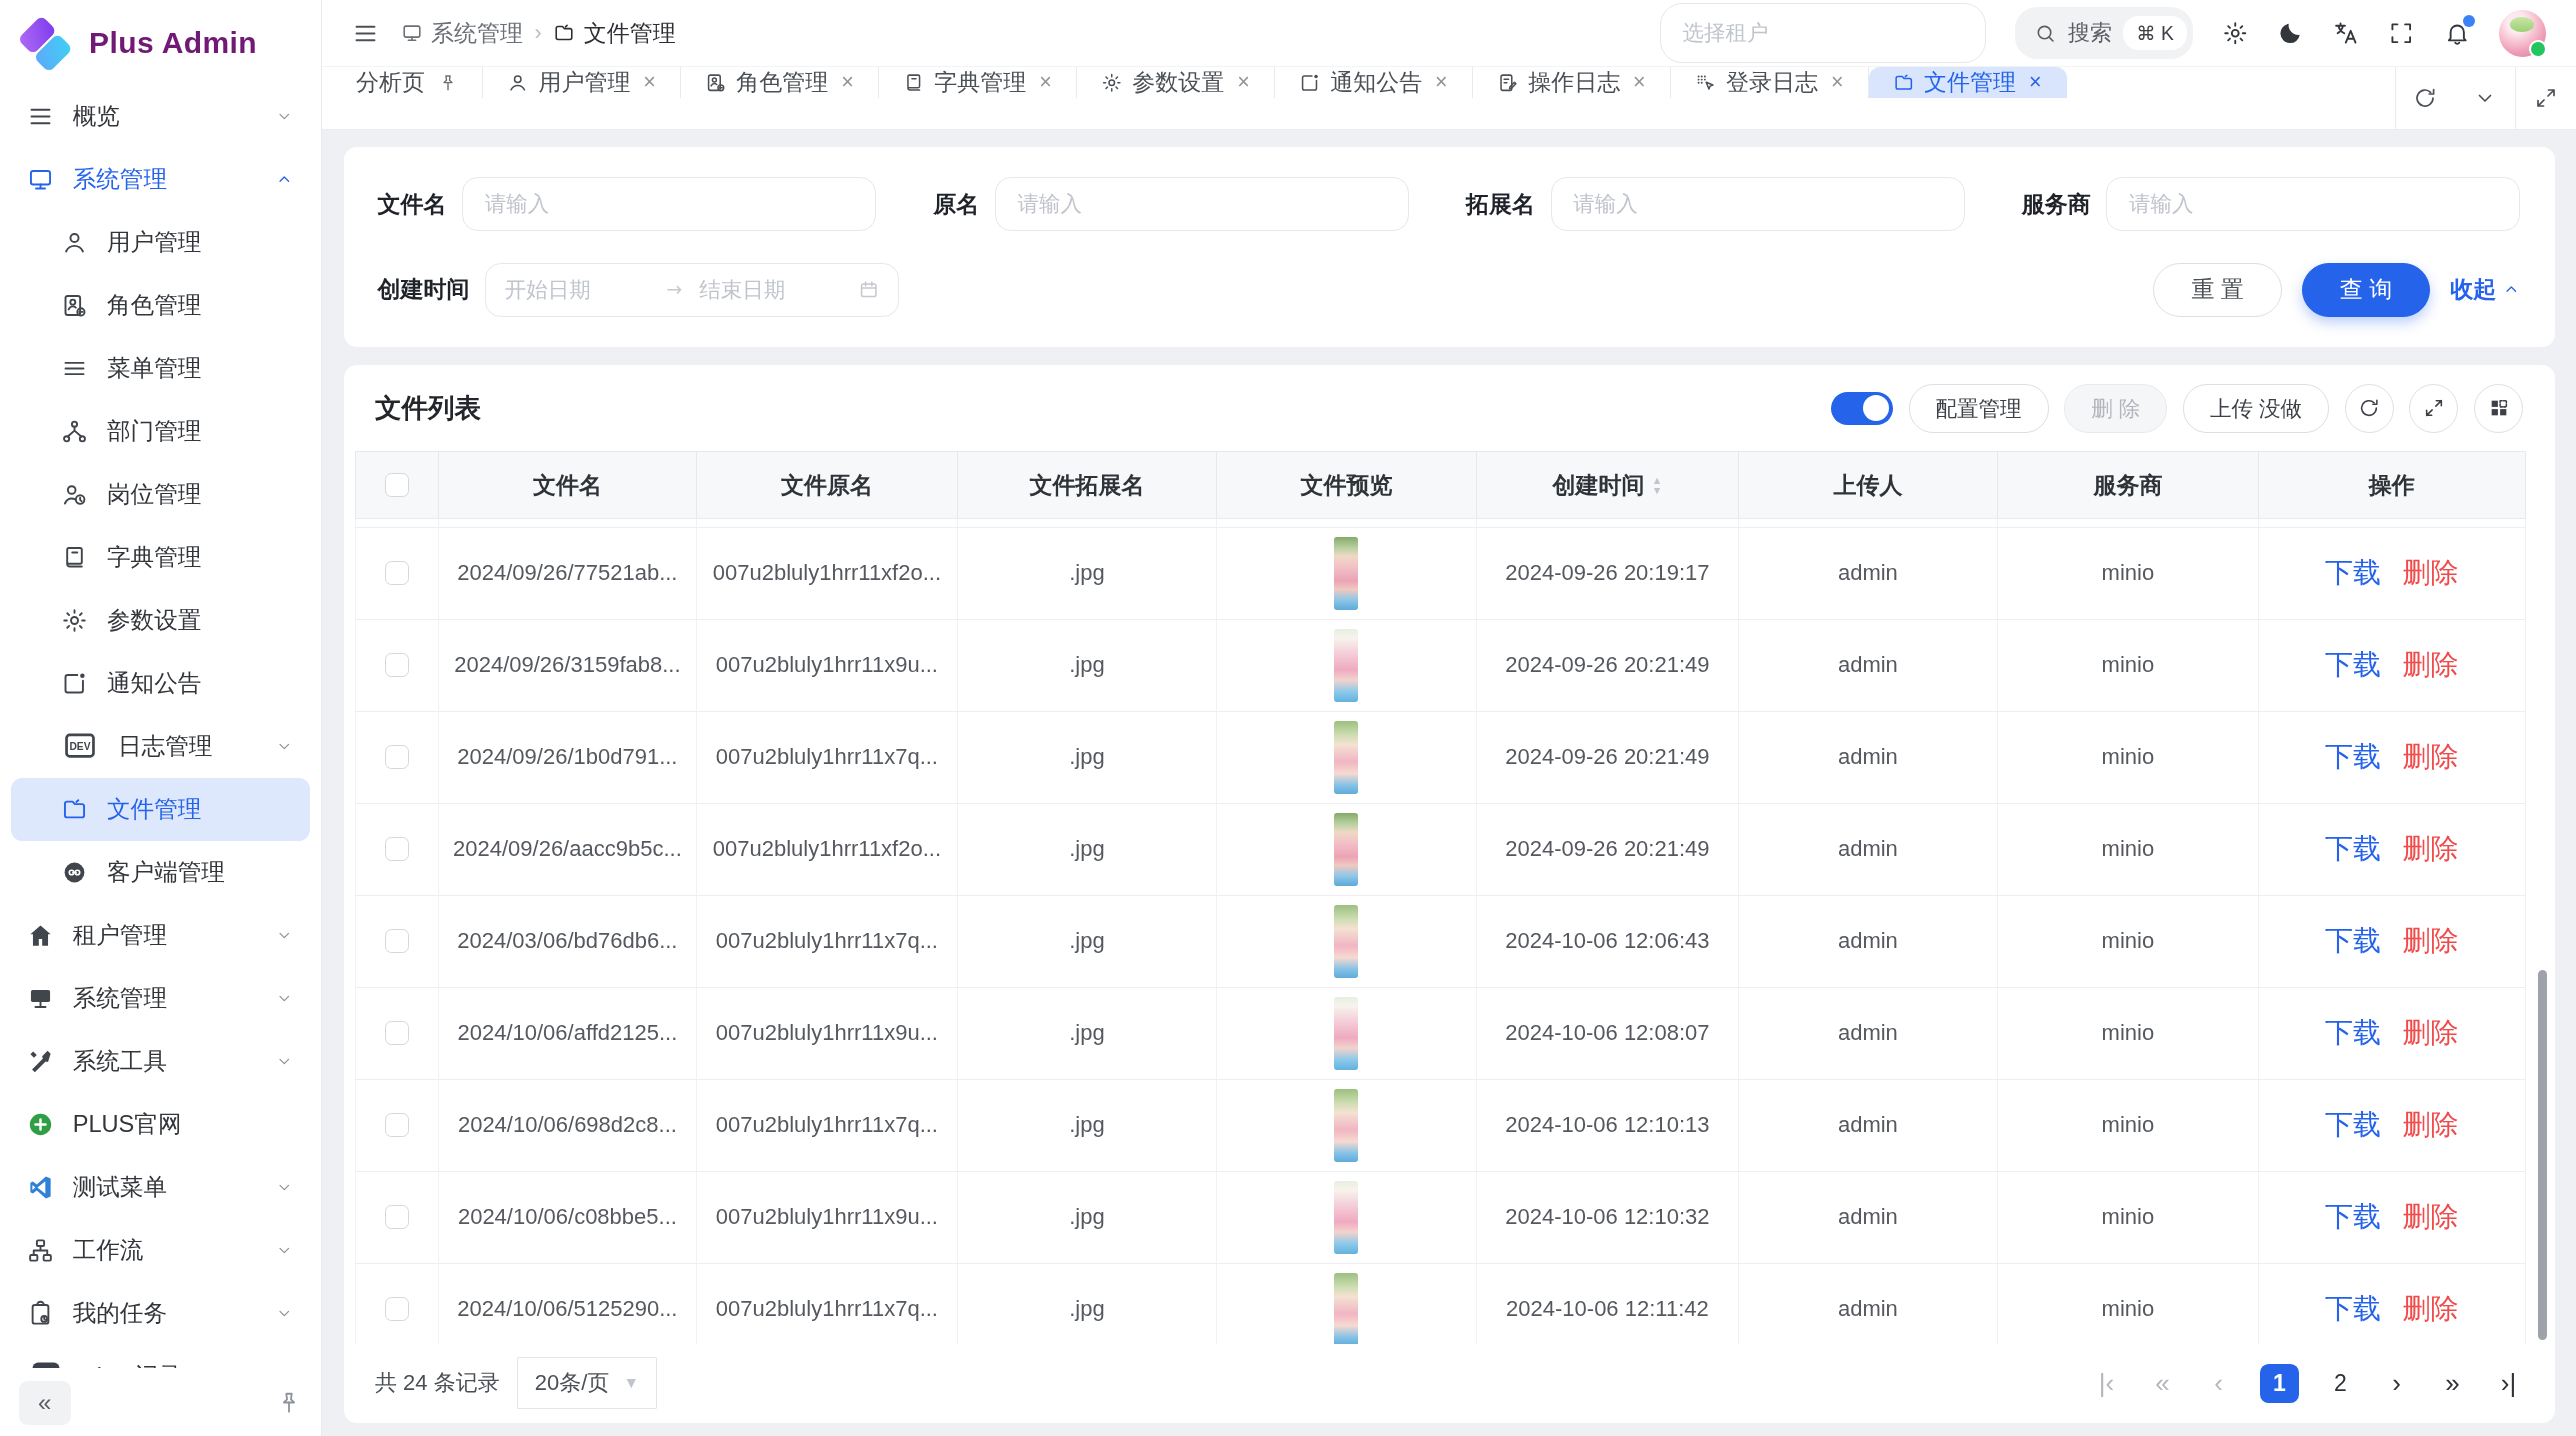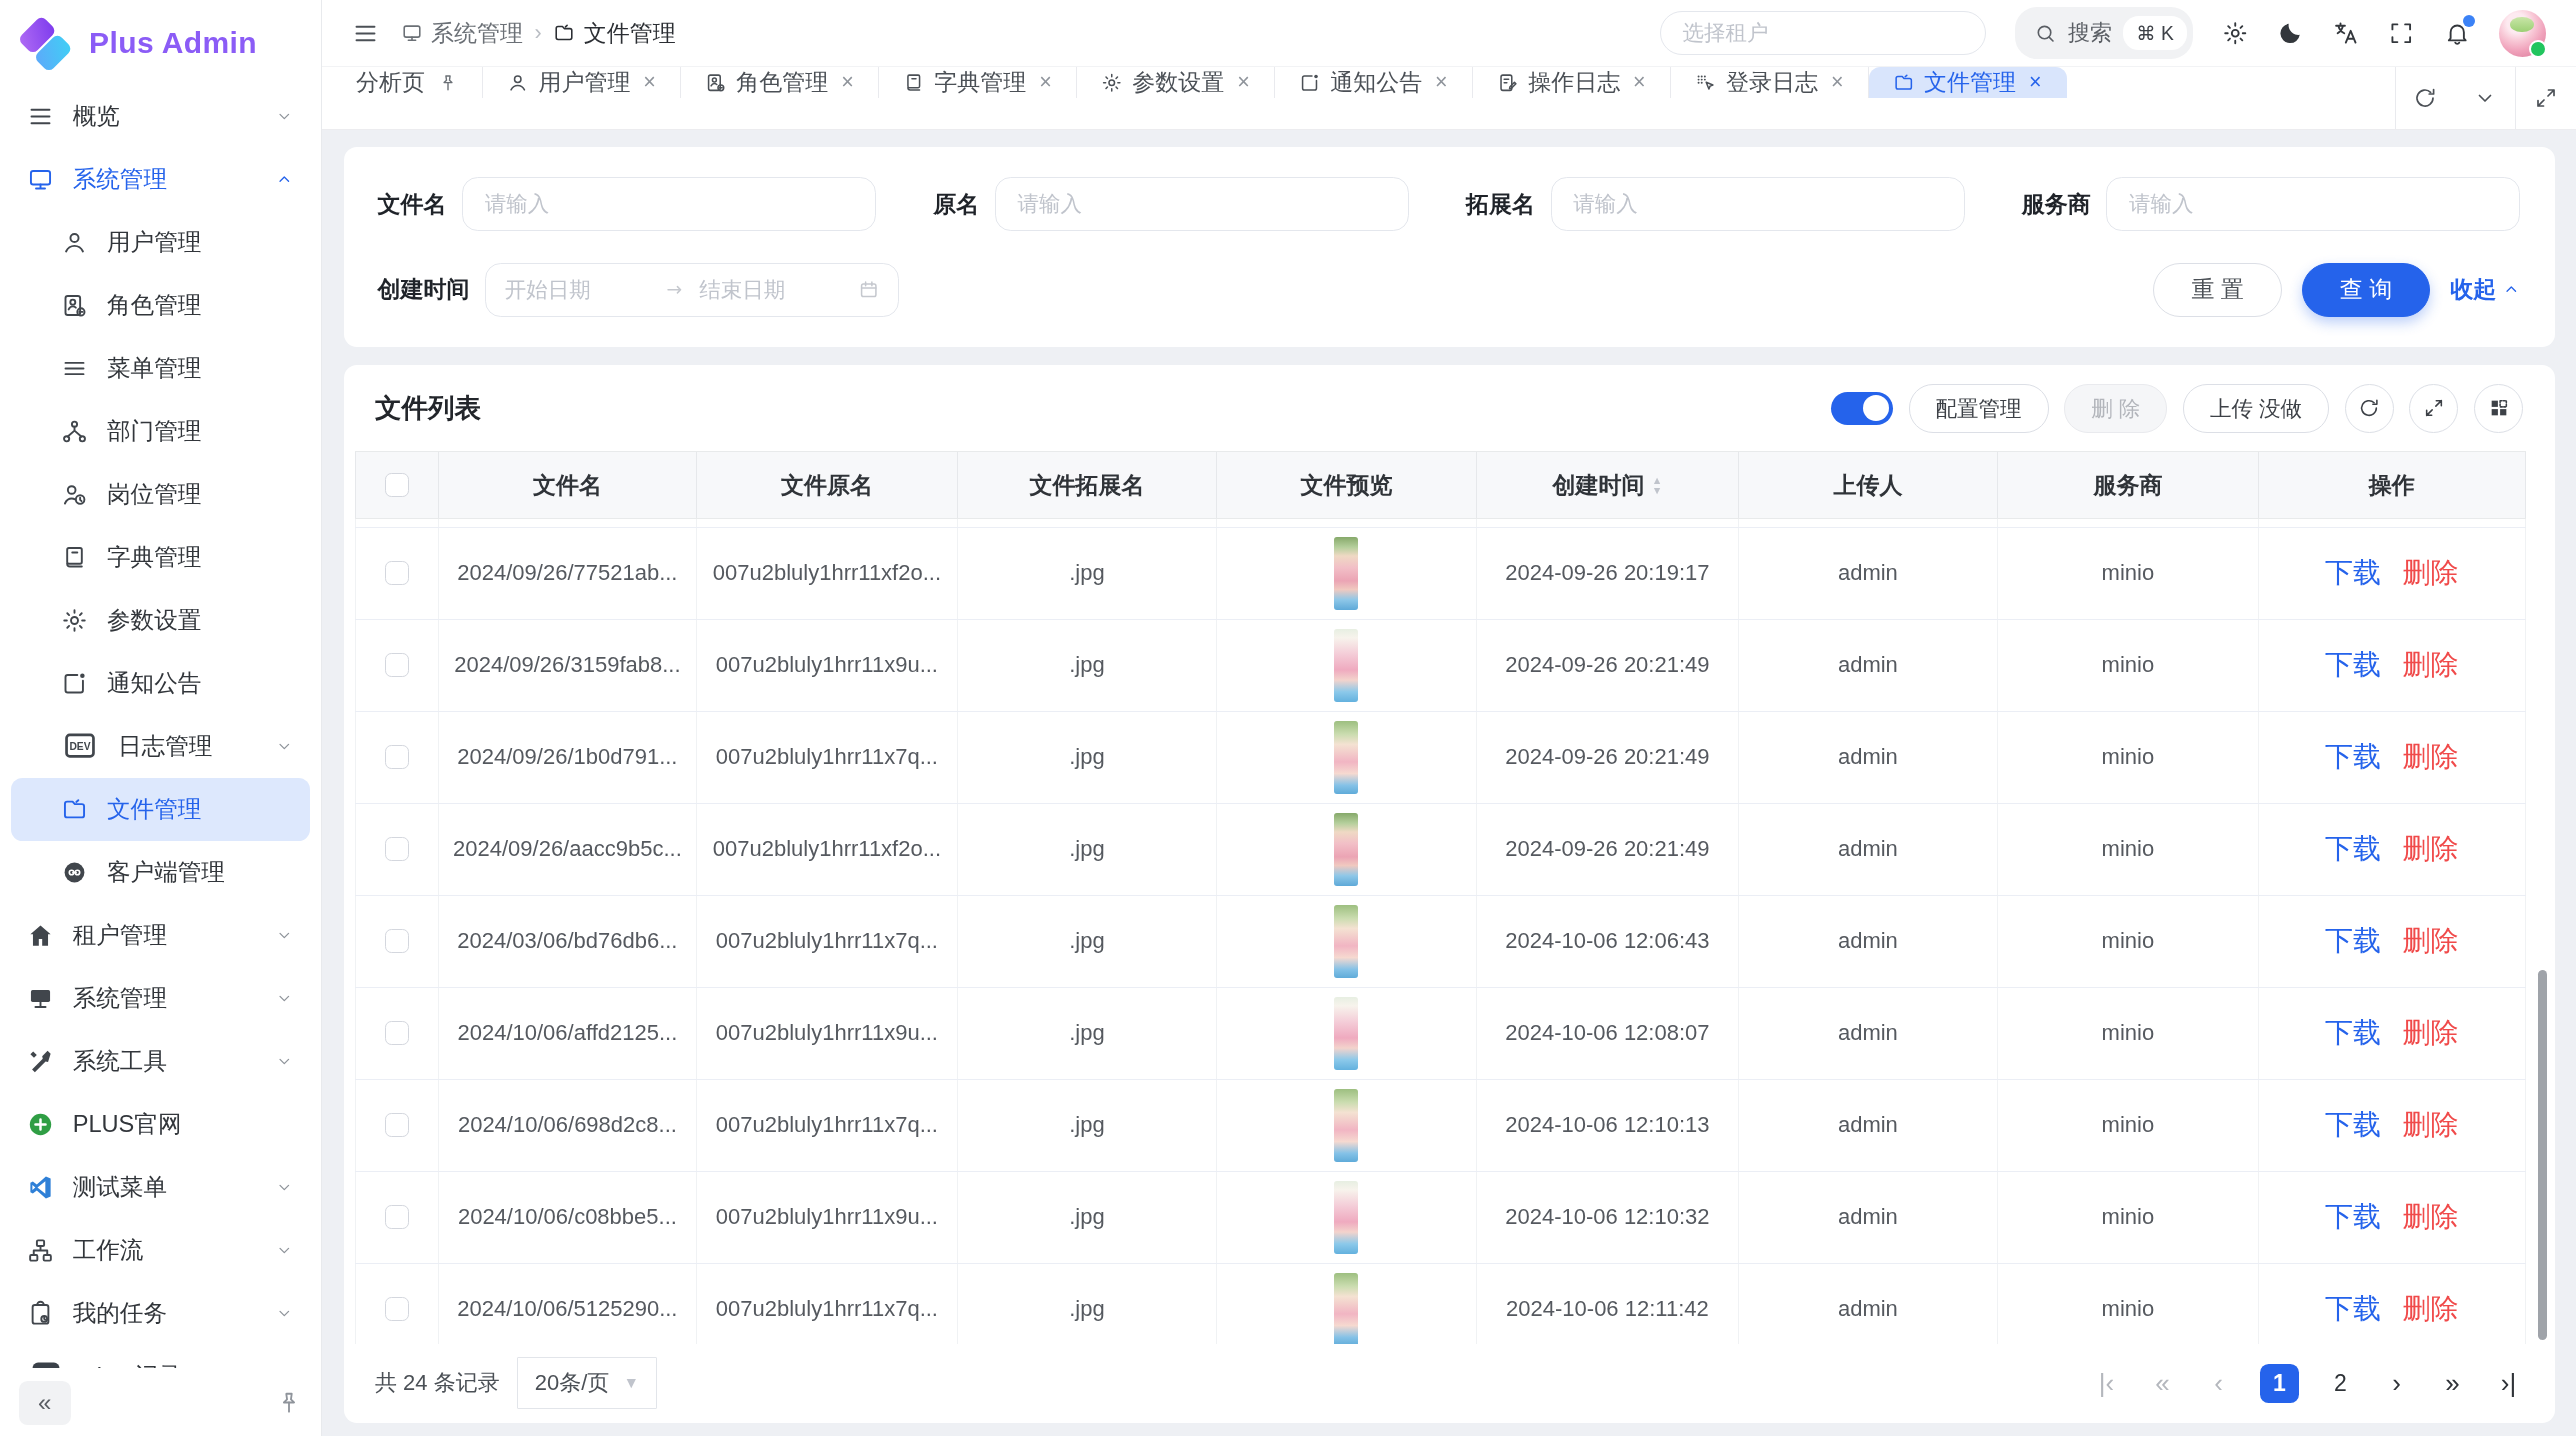--- a/index.html
+++ b/index.html
@@ -17,21 +17,21 @@
   .app{display:flex;width:2576px;height:1437px}
 
   
   .sidebar{width:322px;background:#fff;border-right:0.7px solid #e8eaed;position:relative;flex:none;overflow:hidden}
   .logo-row{display:flex;align-items:center;gap:18.6px;padding:18.6px 20px 10px 21.5px;cursor:pointer}
   .logo-mark{position:relative;width:49px;height:49px;flex:none}
   .logo-mark::before{content:"";position:absolute;left:-1.4px;top:5.7px;width:34px;height:21.5px;border-radius:6.4px;
     background:linear-gradient(120deg,#b06cf4,#7c3aed);transform:rotate(-45deg)}
   .logo-mark::after{content:"";position:absolute;left:14.3px;top:23px;width:34px;height:21.5px;border-radius:6.4px;
     background:linear-gradient(120deg,#5ea8fa,#3fd0f5);transform:rotate(-45deg)}
-  .logo-text{font-size:30px;font-weight:800;color:#8b5cf6;letter-spacing:0.4px}
+  .logo-text{font-size:30px;font-weight:800;color:#701a75;letter-spacing:0.4px}
   .menu{padding:7.2px 11.4px 0}
   .m-item{display:flex;align-items:center;gap:18.6px;height:63px;padding:0 15.7px 0 15.7px;border-radius:11.4px;
     font-size:23.6px;color:#32363b;cursor:pointer;white-space:nowrap}
   .m-item .icon{font-size:27px;color:#41464c}
   .m-item .chev{margin-left:auto;font-size:18.6px;color:#8f949b}
   .m-item.child{padding-left:50px}
   .m-item.top-active{color:var(--primary)}
   .m-item.top-active .icon,.m-item.top-active .chev{color:var(--primary)}
   .m-item.selected{background:#dde8fd;color:var(--primary)}
   .m-item.selected .icon{color:var(--primary)}
@@ -44,21 +44,21 @@
   
   .main{flex:1;display:flex;flex-direction:column;min-width:0}
   .topbar{height:66px;background:#fff;display:flex;align-items:center;gap:21.5px;padding:0 30px;flex:none}
   .hamburger{font-size:27px;color:#4b5056;cursor:pointer}
   .crumbs{display:flex;align-items:center;gap:11.4px;font-size:23px;color:#6b7076}
   .crumb{display:flex;align-items:center;gap:8.6px;cursor:pointer}
   .crumb .icon{font-size:22px}
   .crumb.current{color:#2b2e33}
   .crumb-sep{color:#b9bdc3;font-size:21.5px}
   .top-right{margin-left:auto;display:flex;align-items:center;gap:29px}
-  .tenant{width:326px;height:44px;border:1.1px solid var(--border);border-radius:22px;padding:0 21.5px;
+  .tenant{width:326px;height:60px;border:1.1px solid var(--border);border-radius:22px;padding:0 21.5px;
     font-size:21.5px;font-family:inherit;color:var(--t1);outline:none;background:#fff}
   .tenant::placeholder{color:var(--ph)}
   .search-pill{height:52px;background:#f1f2f4;border-radius:22px;display:flex;align-items:center;gap:11.4px;
     padding:0 5.7px 0 18.6px;cursor:pointer;color:#5a5e64;font-size:22px}
   .search-pill .icon{font-size:23px}
   .kbd{background:#fff;border-radius:15.7px;height:34px;display:flex;align-items:center;padding:0 13px;
     font-size:19.3px;color:#3d4147;gap:4.3px}
   .tb-ico{font-size:26.5px;color:#33373c;cursor:pointer;position:relative;display:inline-flex}
   .bell-dot{position:absolute;top:-5px;right:-5px;width:12px;height:12px;border-radius:50%;background:#3b82f6}
   .avatar{width:47px;height:47px;border-radius:50%;position:relative;cursor:pointer;flex:none;

